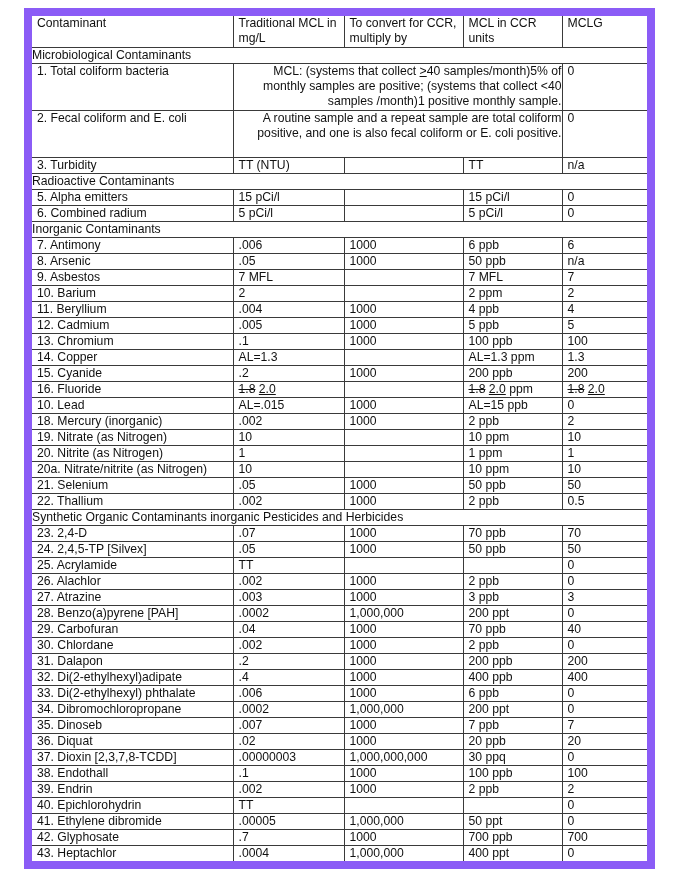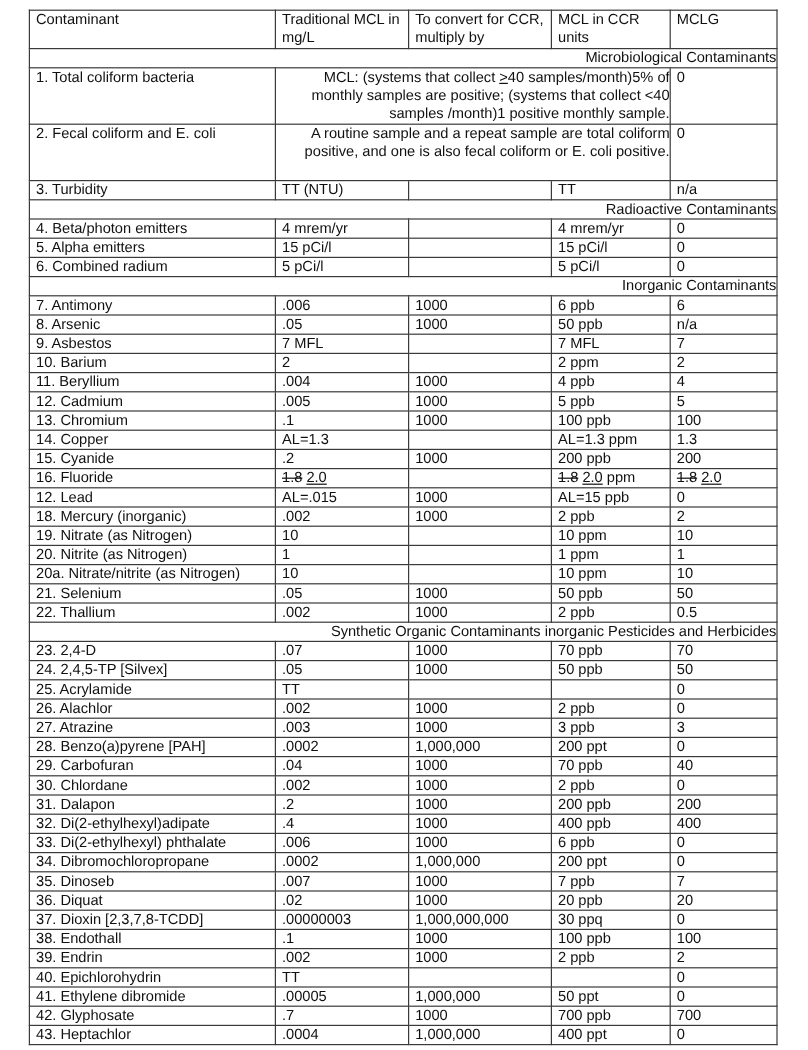--- a/index.html
+++ b/index.html
@@ -6,22 +6,22 @@
   body { width: 673px; height: 875px; position: relative; overflow: hidden;
          font-family: "Liberation Sans", sans-serif; color: #111; }
   table.mcl { position: absolute; left: 24px; top: 8px; width: 623px;
               border-collapse: collapse; table-layout: fixed;
               font-size: 12.2px; line-height: 15px; }
   table.mcl td { border: 1px solid #3a3a3a; padding: 0 0 0 5px; vertical-align: top;
                  white-space: nowrap; overflow: hidden; height: 15px; }
   table.mcl td.wrap { white-space: normal; text-align: right; }
   table.mcl tr.head td { height: 31px; white-space: normal; }
   table.mcl tr.tall td { height: 46px; }
-  table.mcl td.section { text-align: right; padding-left: 0; }
-  table.mcl { border: 1px solid #8b5cf6; }
+  table.mcl td.section { text-align: left; padding-left: 0; }
+  table.mcl { border: 8px solid #8b5cf6; }
   .strike { text-decoration: line-through; }
   .under { text-decoration: underline; }
   col.c1 { width: 205px; } col.c2 { width: 111px; } col.c3 { width: 119px; }
   col.c4 { width: 99px; } col.c5 { width: 89px; }
 </style>
 </head>
 <body>
 
 <table class="mcl">
   <colgroup>
@@ -55,27 +55,20 @@
     <tr>
       <td>3. Turbidity</td>
       <td>TT (NTU)</td>
       <td></td>
       <td>TT</td>
       <td>n/a</td>
     </tr>
     <tr>
       <td colspan="5" class="section">Radioactive Contaminants</td>
     </tr>
-    <tr>
-        <td>4. Beta/photon emitters</td>
-        <td>4 mrem/yr</td>
-        <td></td>
-        <td>4 mrem/yr</td>
-        <td>0</td>
-      </tr>
       <tr>
         <td>5. Alpha emitters</td>
         <td>15 pCi/l</td>
         <td></td>
         <td>15 pCi/l</td>
         <td>0</td>
       </tr>
       <tr>
         <td>6. Combined radium</td>
         <td>5 pCi/l</td>
@@ -150,21 +143,21 @@
         <td>200</td>
       </tr>
     <tr>
       <td>16. Fluoride</td>
       <td><span class="strike">1.8</span> <span class="under">2.0</span></td>
       <td></td>
       <td><span class="strike">1.8</span> <span class="under">2.0</span><span> ppm</span></td>
       <td><span class="strike">1.8</span> <span class="under">2.0</span></td>
     </tr>
     <tr>
-        <td>12. Lead</td>
+        <td>10. Lead</td>
         <td>AL=.015</td>
         <td>1000</td>
         <td>AL=15 ppb</td>
         <td>0</td>
       </tr>
       <tr>
         <td>18. Mercury (inorganic)</td>
         <td>.002</td>
         <td>1000</td>
         <td>2 ppb</td>

